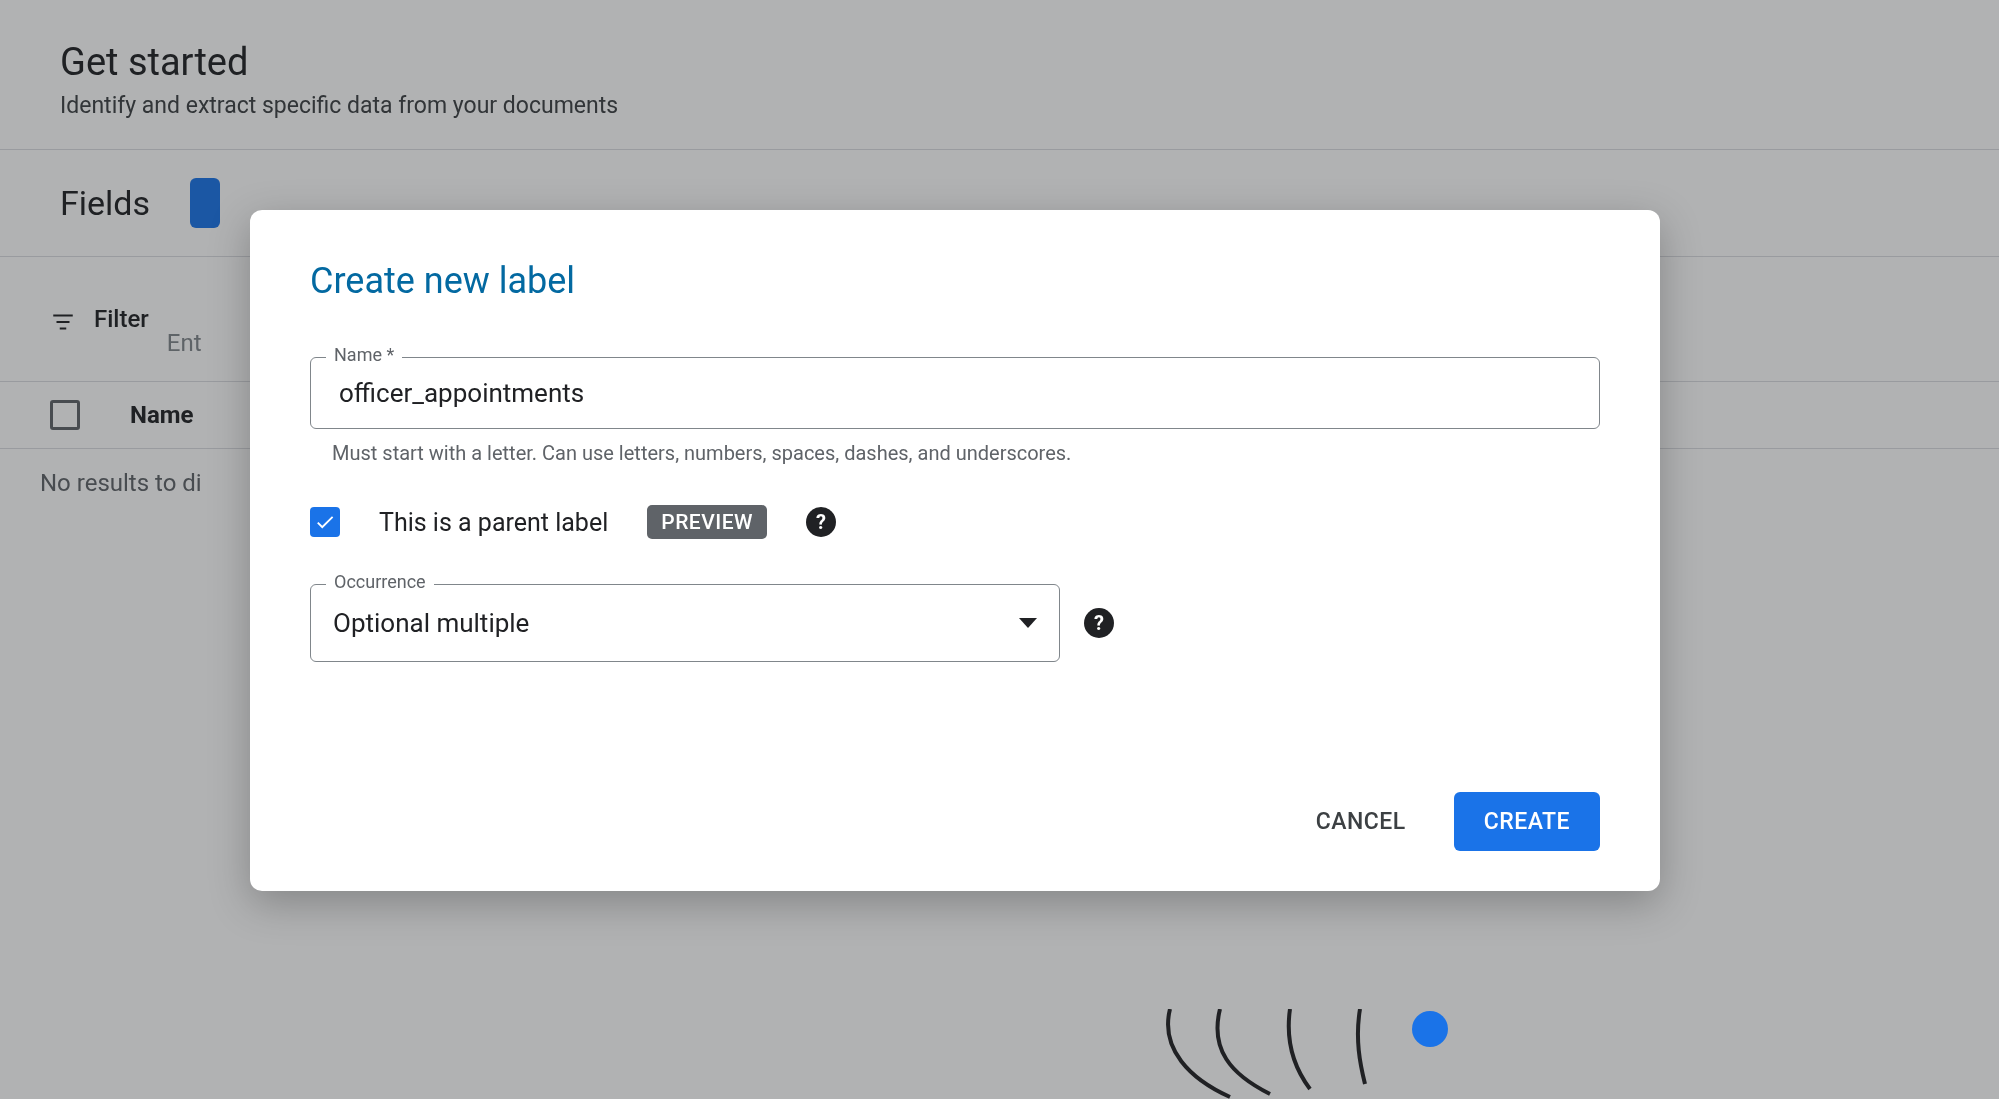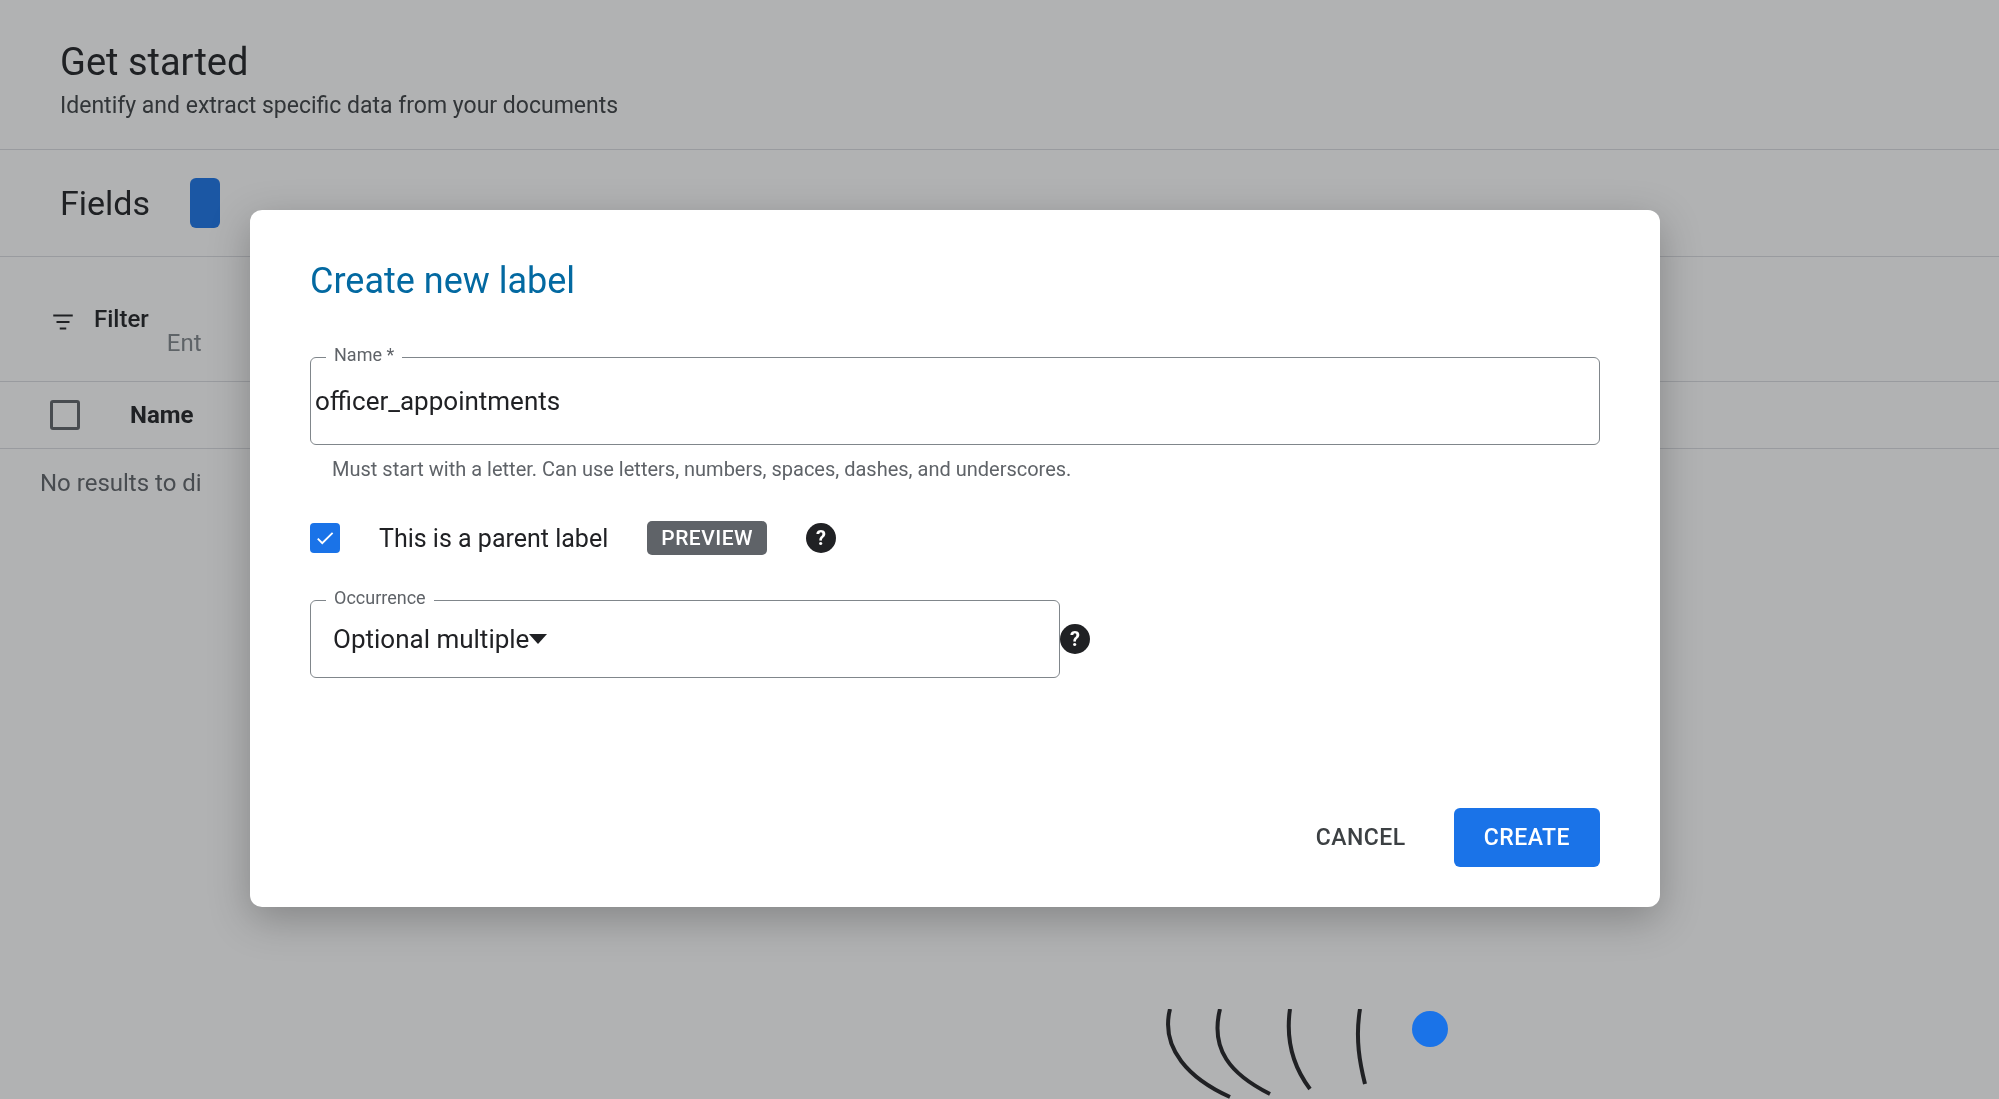--- a/index.html
+++ b/index.html
@@ -121,24 +121,24 @@
     }
     
     
     .field-wrap {
       position: relative;
       margin-bottom: 10px;
     }
     .field-border {
       border: 1.5px solid #80868b;
       border-radius: 6px;
-      height: 88px;
-      display: flex;
-      align-items: center;
-      padding: 0 4px;
+      height: 72px;
+      display: flex;
+      align-items: center;
+      padding: 0 28px;
     }
     .field-label {
       position: absolute;
       top: -13px;
       left: 16px;
       background: #fff;
       padding: 0 8px;
       font-size: 18px;
       color: #5f6368;
     }
@@ -203,32 +203,34 @@
       justify-content: center;
       font-size: 20px;
       font-weight: 700;
       flex-shrink: 0;
     }
     
     
     .select-row {
       display: flex;
       align-items: center;
+      gap: 24px;
       margin-bottom: 130px;
     }
     .select-wrap {
       position: relative;
       width: 750px;
     }
     .select-border {
       border: 1.5px solid #80868b;
       border-radius: 6px;
       height: 78px;
       display: flex;
       align-items: center;
+      justify-content: space-between;
       padding: 0 22px;
     }
     .select-label {
       position: absolute;
       top: -13px;
       left: 16px;
       background: #fff;
       padding: 0 8px;
       font-size: 18px;
       color: #5f6368;

